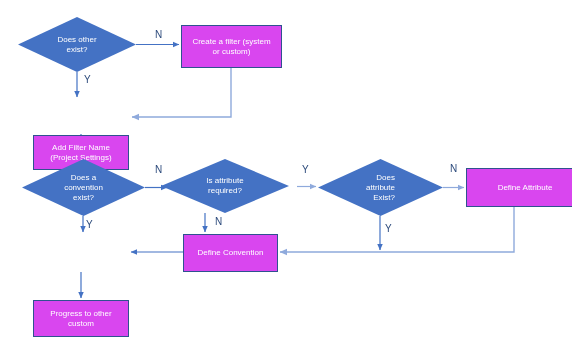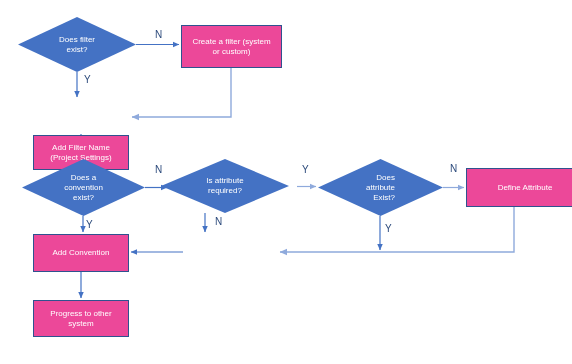--- a/index.html
+++ b/index.html
@@ -32,21 +32,21 @@
     align-items: center;
     justify-content: center;
     text-align: center;
     color: #ffffff;
     font-size: 8px;
     line-height: 1.25;
     box-sizing: border-box;
     z-index: 3;
   }
   .node.process {
-    background: #ec4899;
+    background: #d946ef;
     border: 1px solid #2f528f;
   }
   .node.decision {
     background: transparent;
     border: none;
   }
   .node.decision .dia-shape {
     position: absolute;
     left: 0;
     top: 0;
@@ -108,21 +108,21 @@
 
     <path d="M514,207 L514,252 L280,252" fill="none" stroke="#8faadc" stroke-width="1.4" marker-end="url(#ah-light)"></path>
 
     <path d="M183,252 L131,252" fill="none" stroke="#4472c4" stroke-width="1.2" marker-end="url(#ah-dark)"></path>
 
     <path d="M81,272 L81,298" fill="none" stroke="#4472c4" stroke-width="1.2" marker-end="url(#ah-dark)"></path>
   </svg>
 
   <div class="node decision" style="left:18px; top:17px; width:118px; height:55px;">
     <span class="dia-shape"></span>
-    <span class="label">Does filter
+    <span class="label">Does other
 exist?</span>
   </div>
 
   <div class="node process" style="left:181px; top:25px; width:101px; height:43px;">
     <span class="label">Create a filter (system
 or custom)</span>
   </div>
 
   <div class="node process" style="left:33px; top:99px; width:96px; height:35px;margin-top:36px;">
     <span class="label">Add Filter Name
@@ -146,28 +146,28 @@
     <span class="dia-shape"></span>
     <span class="label">Does
 attribute
 Exist?</span>
   </div>
 
   <div class="node process" style="left:466px; top:168px; width:118px; height:39px;">
     <span class="label">Define Attribute</span>
   </div>
 
-  <div class="node process" style="left:33px; top:234px; width:96px; height:38px;">
-    <span class="label">Add Convention</span>
+
+  <div class="node process" style="left:183px; top:234px; width:95px; height:38px;">
+    <span class="label">Define Convention</span>
   </div>
-
 
   <div class="node process" style="left:33px; top:300px; width:96px; height:37px;">
     <span class="label">Progress to other
-system</span>
+custom</span>
   </div>
 
   <span class="edge-label" style="left:155px; top:30px;">N</span>
   <span class="edge-label" style="left:84px; top:75px;">Y</span>
   <span class="edge-label" style="left:155px; top:165px;">N</span>
   <span class="edge-label" style="left:86px; top:220px;">Y</span>
   <span class="edge-label" style="left:215px; top:217px;">N</span>
   <span class="edge-label" style="left:302px; top:165px;">Y</span>
   <span class="edge-label" style="left:450px; top:164px;">N</span>
   <span class="edge-label" style="left:385px; top:224px;">Y</span>

